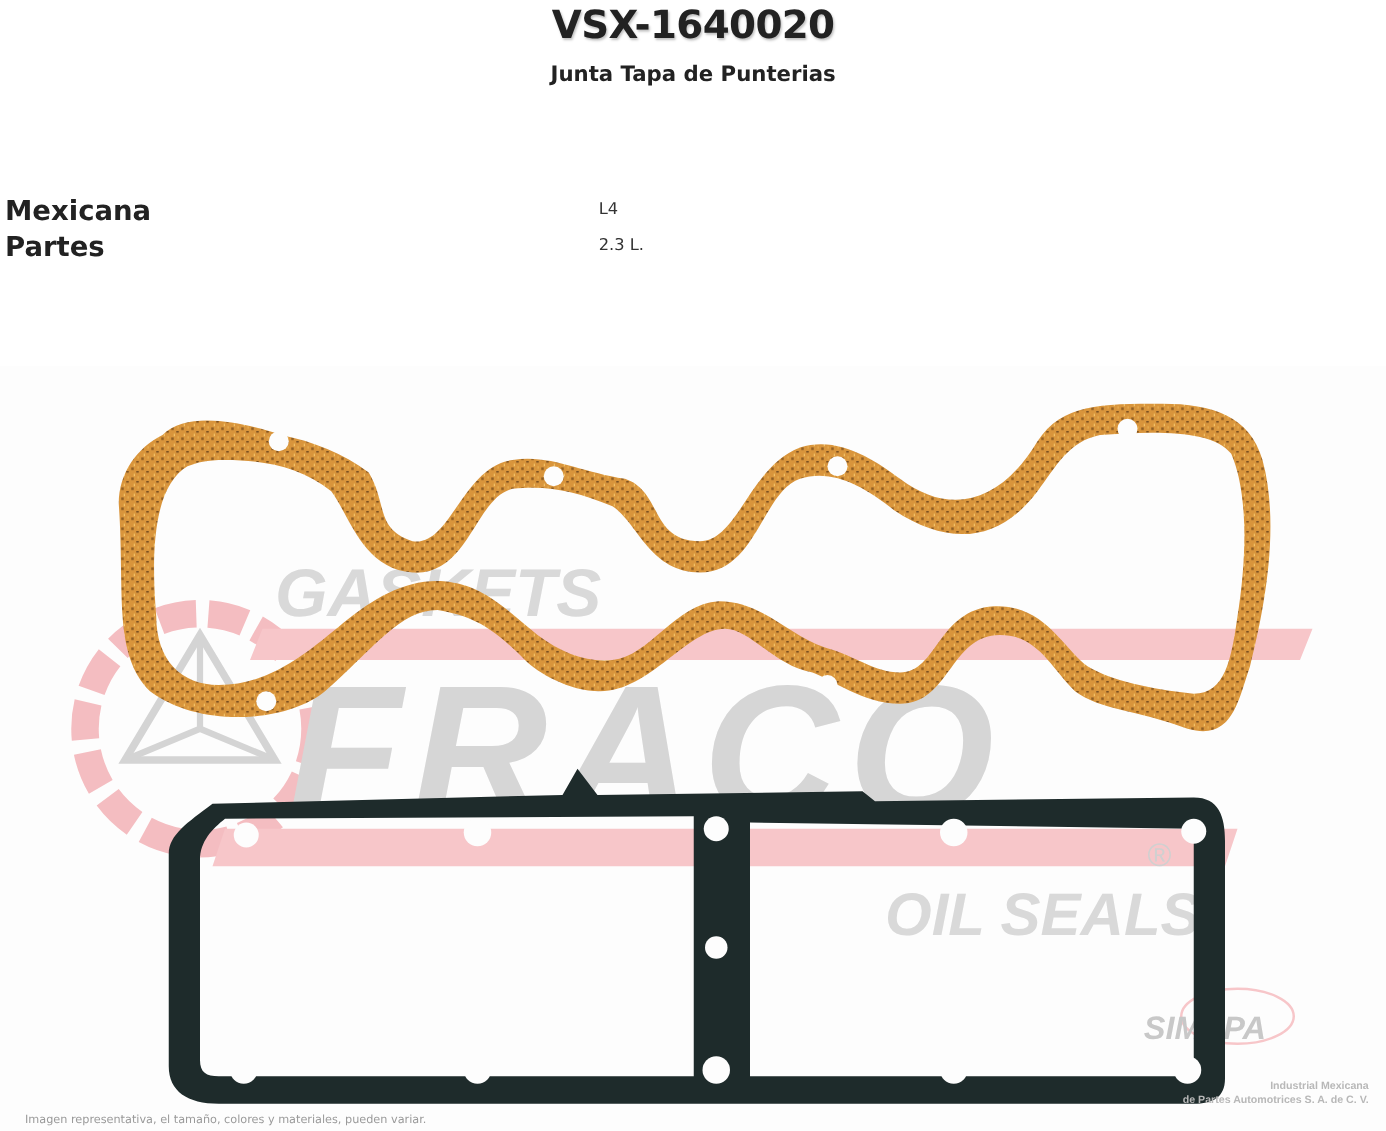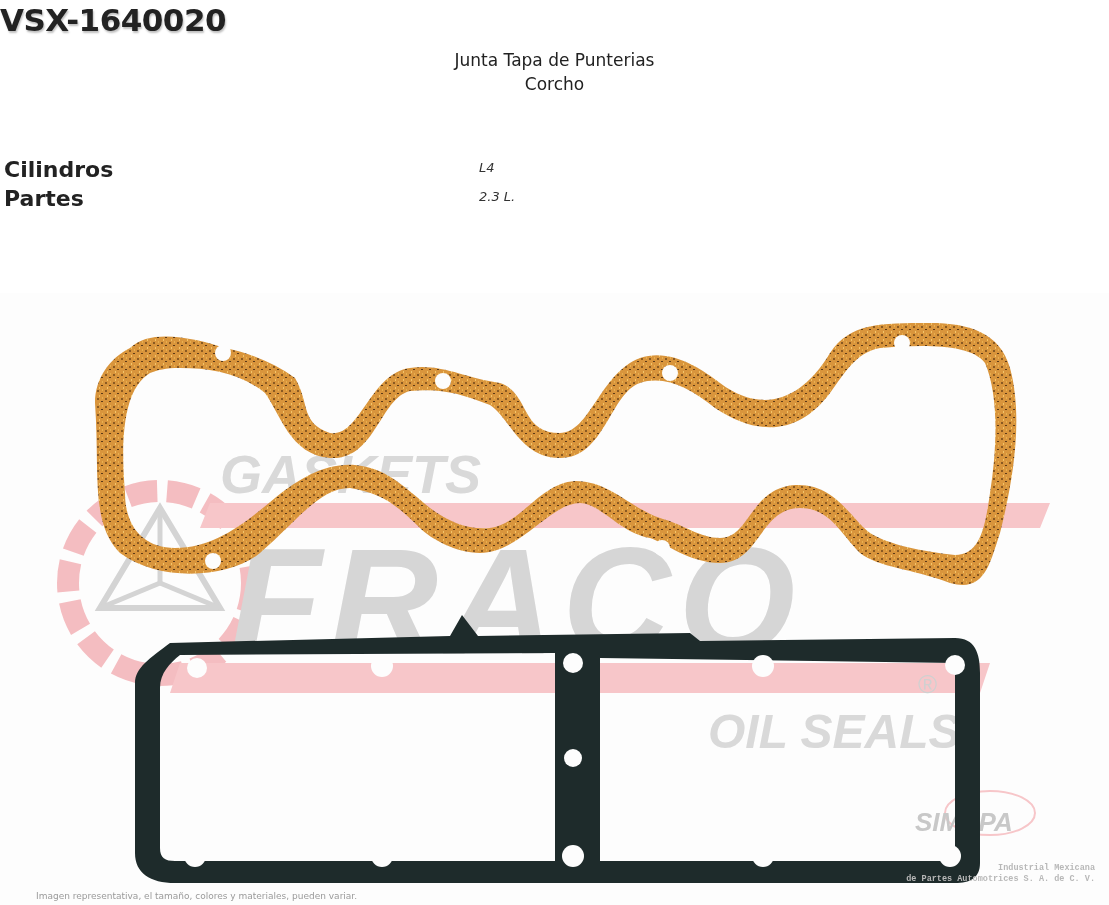--- a/index.html
+++ b/index.html
@@ -1,64 +1,63 @@
 <!DOCTYPE html>
 <html><head>
 <meta charset="utf-8">
 <style>
   html, body { margin: 0; padding: 0; background: #ffffff; }
   body {
     width: 1109px; height: 905px; position: relative; overflow: hidden;
     font-family: "DejaVu Sans", "Liberation Sans", sans-serif; color: #222;
   }
   .title {
-    position: absolute; left: 0; top: 2px; width: 1109px; 
+    position: absolute; left: 0; top: 2px; width: 1109px; text-align: center;
     font-size: 31px; font-weight: bold; color: #222;
     text-shadow: 1px 2px 2px rgba(0,0,0,0.25); letter-spacing: -0.5px;
   }
   .desc {
     position: absolute; left: 0; top: 48px; width: 1109px; text-align: center;
-    font-size: 17px; font-weight: normal; line-height: 24px; color: #222;
+    font-size: 17px; font-weight: bold; line-height: 24px; color: #222;
   }
   .specs { position: absolute; left: 4px; top: 157px; width: 700px; }
   .spec-row { position: relative; height: 28.5px; }
   .spec-label {
     position: absolute; left: 0; top: 0; font-size: 22px; font-weight: bold; color: #222;
     white-space: nowrap;
   }
   .spec-value {
-    position: absolute; left: 475px; top: 3px; font-size: 13px; color: #333; font-style: italic;
+    position: absolute; left: 475px; top: 3px; font-size: 13px; color: #333;
   }
   .image-area {
     position: absolute; left: 0; top: 293px; width: 1109px; height: 612px;
     background: #fdfdfd;
   }
   .image-area svg { position: absolute; left: 0; top: 0; }
   .disclaimer {
-    position: absolute; left: 36px; top: 891px; font-size: 9px; color: #9a9a9a;
+    position: absolute; left: 20px; top: 891px; font-size: 9px; color: #9a9a9a;
   }
   .simepa-sub {
     position: absolute; left: 905px; top: 863px; font-size: 8.5px; color: #b8b8b8;
     font-weight: bold; text-align: right; line-height: 11px; width: 190px;
-    font-family: Liberation Mono, monospace;
+    font-family: Liberation Sans, sans-serif;
   }
 </style>
 </head>
 <body>
 
 <div class="title">VSX-1640020</div>
 
 <div class="desc">
   <div>Junta Tapa de Punterias</div>
-  <div>Corcho</div>
 </div>
 
 <div class="specs">
   <div class="spec-row">
-    <span class="spec-label">Cilindros</span>
+    <span class="spec-label">Mexicana</span>
     <span class="spec-value">L4</span>
   </div>
   <div class="spec-row">
     <span class="spec-label">Partes</span>
     <span class="spec-value">2.3 L.</span>
   </div>
 </div>
 
 <div class="image-area">
   <svg width="1109" height="612" viewBox="0 0 1109 612" xmlns="http://www.w3.org/2000/svg">

